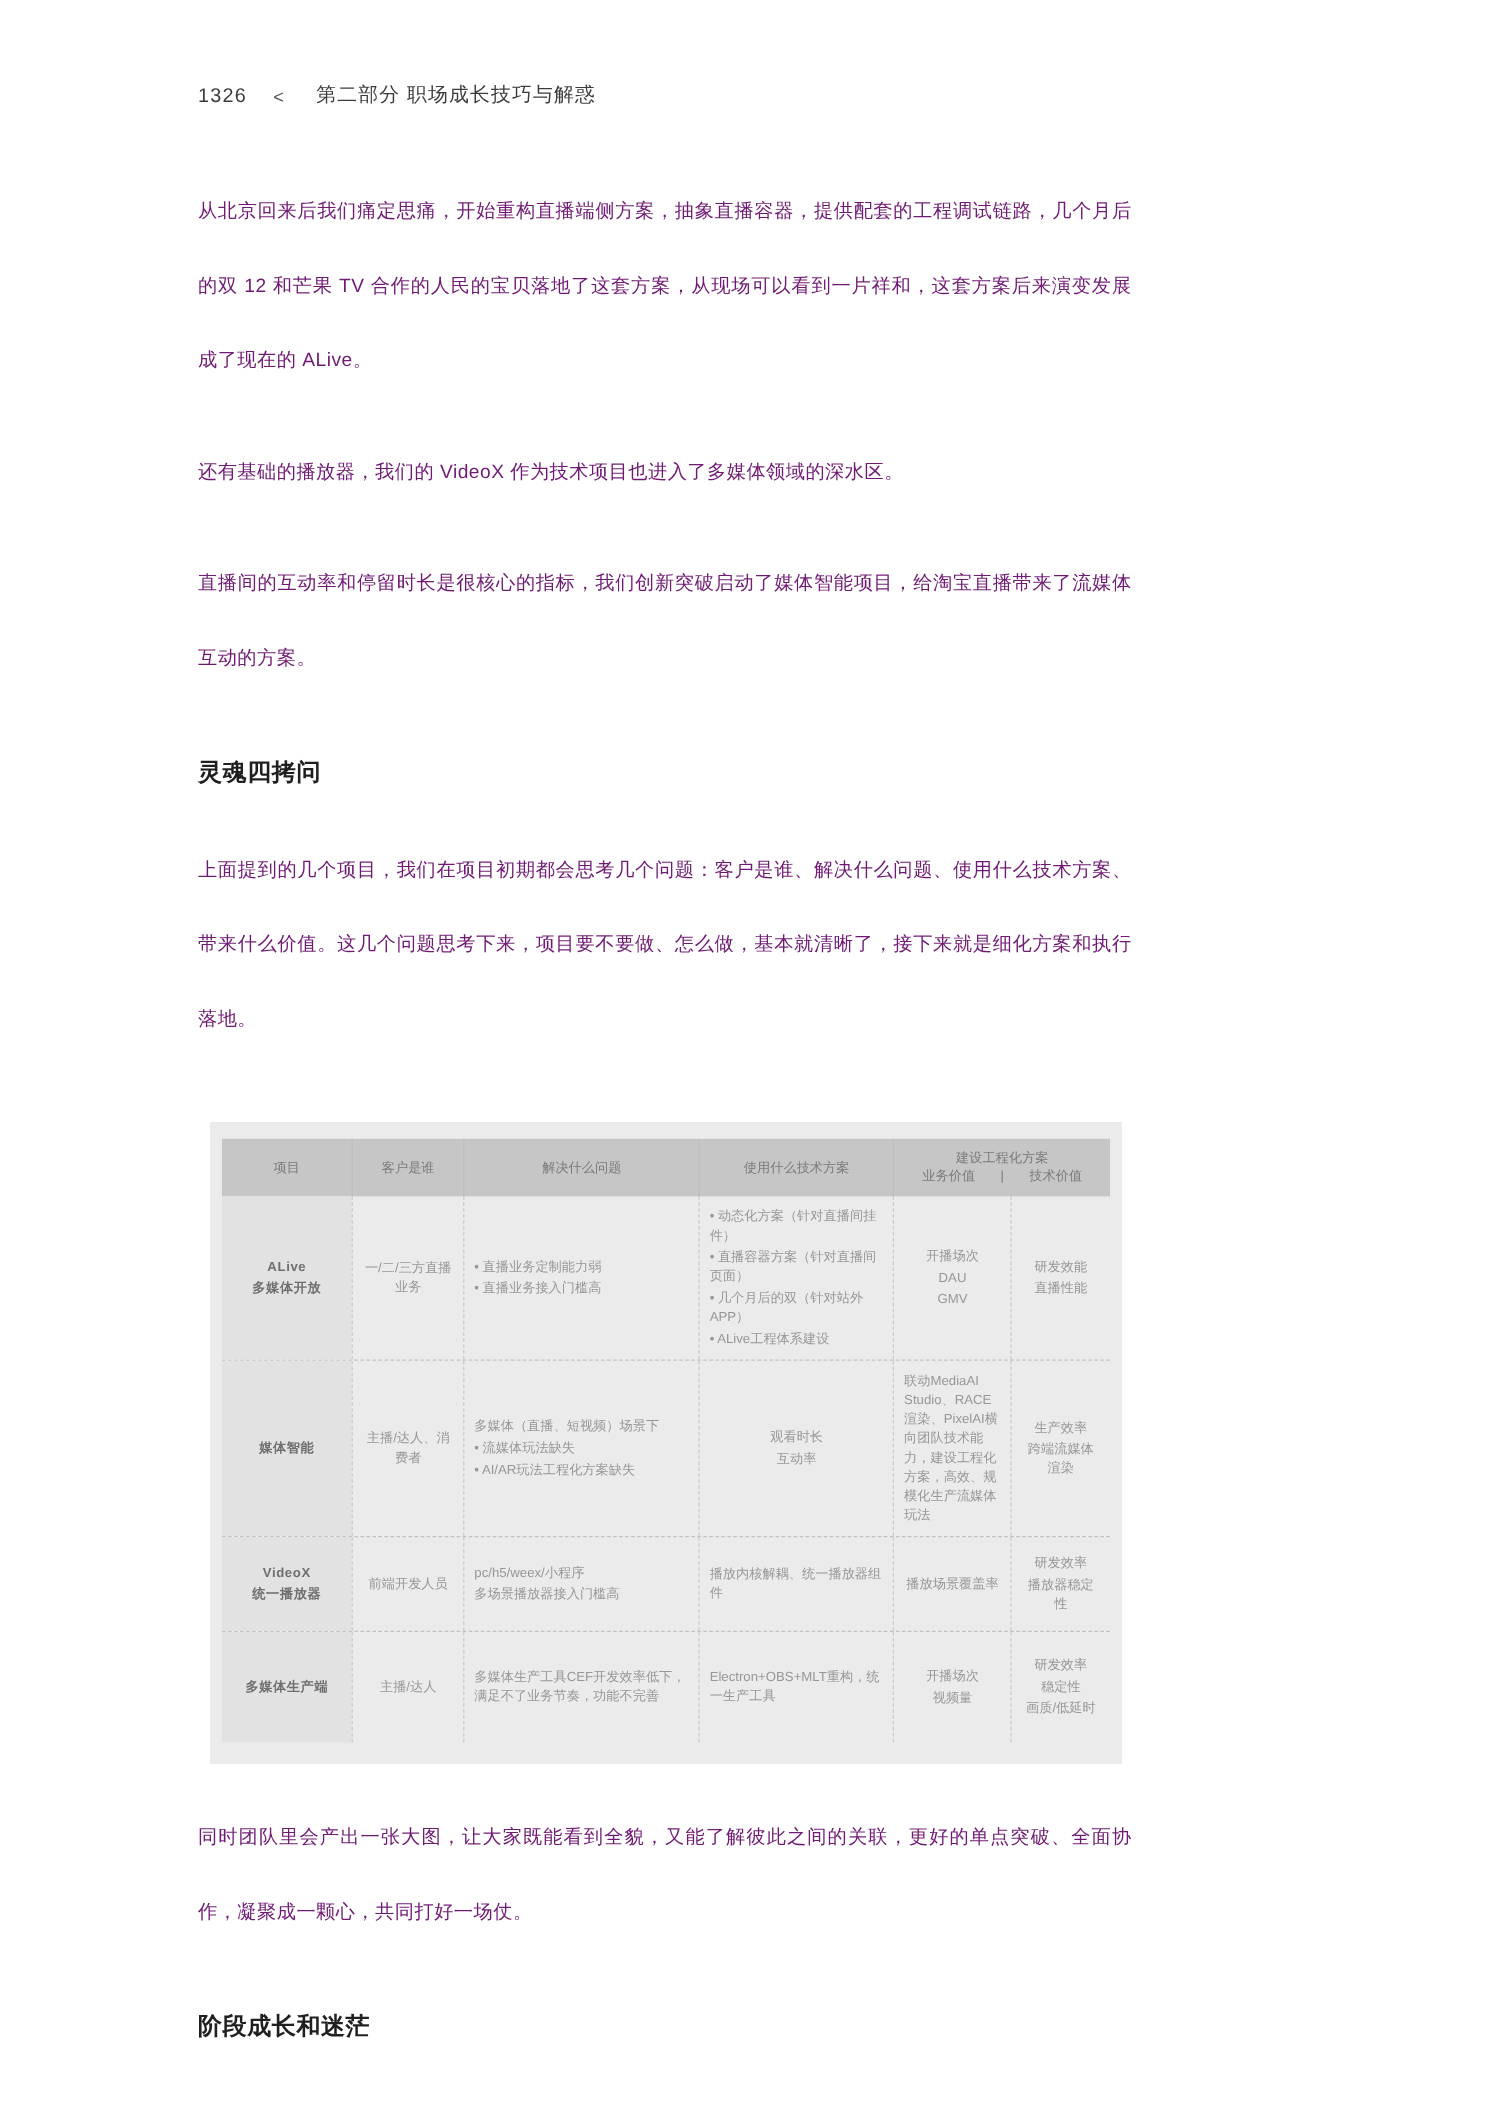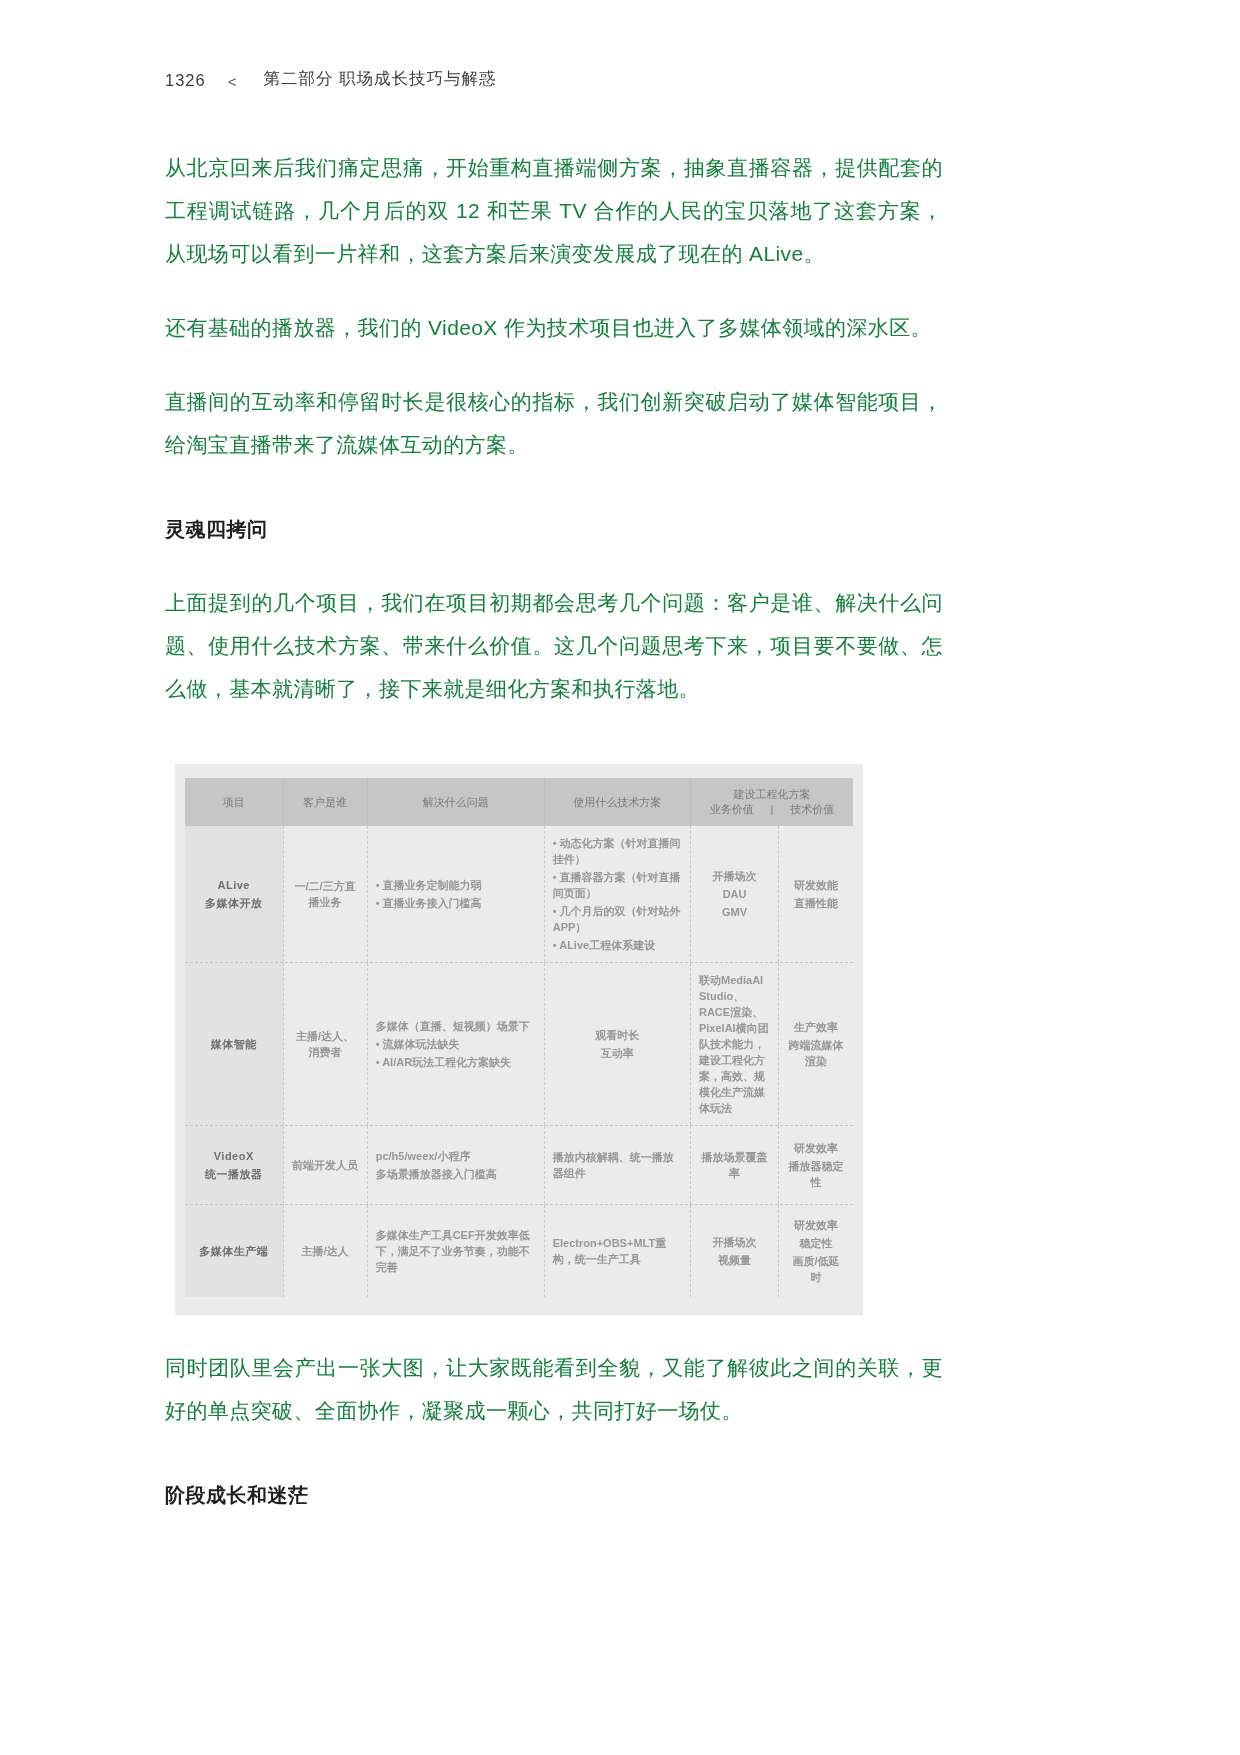--- a/index.html
+++ b/index.html
@@ -19,42 +19,42 @@
     font-size:16.5px;
     color:#3c3c3c;
     letter-spacing:1px;
     display:flex;align-items:flex-end;
   }
   .header-line .pageno{margin-right:22px;}
   .header-line .sep{margin-right:26px;color:#555;font-size:15px;}
   .body-para{
     margin:0;
     margin-top:31px;
-    font-size:21px;
-    line-height:43px;
+    font-size:16px;
+    line-height:62px;
     letter-spacing:0.4px;
-    color:#15803d;
+    color:#701a75;
     text-align:justify;
   }
   .body-para.first{margin-top:56px;}
   .section-heading{
     margin:0;
     margin-top:50px;
     font-size:20px;
     font-weight:bold;
     color:#1f1f1f;
     letter-spacing:0.5px;
   }
   .para-after-heading{margin-top:38px;}
 
   
   .figure{
     margin-top:54px;
     margin-left:10px;
-    width:688px;
+    width:760px;
     background:#ebebeb;
     padding:14px 10px 18px 10px;
     box-sizing:border-box;
     font-size:11px;
     color:#8f8f8f;
   }
   .ftable{width:100%;}
   .thead{
     display:grid;
     grid-template-columns:14.6% 12.6% 26.5% 21.9% 24.4%;
@@ -92,21 +92,21 @@
   }
   .cell:first-child{border-left:none;}
   .cell.center{align-items:center;text-align:center;}
   .cell.left{align-items:flex-start;text-align:left;}
   .cell.project-cell{
     background:#e2e2e2;
     color:#6f6f6f;
     font-weight:bold;
     letter-spacing:0.5px;
   }
-  .cell .line{margin:1px 0;font-weight:bold;}
+  .cell .line{margin:1px 0;}
 </style>
 </head>
 <body>
 
 <div class="page">
   <div class="content">
 
     <div class="header-line">
       <span class="pageno">1326</span>
       <span class="sep">&lt;</span>

